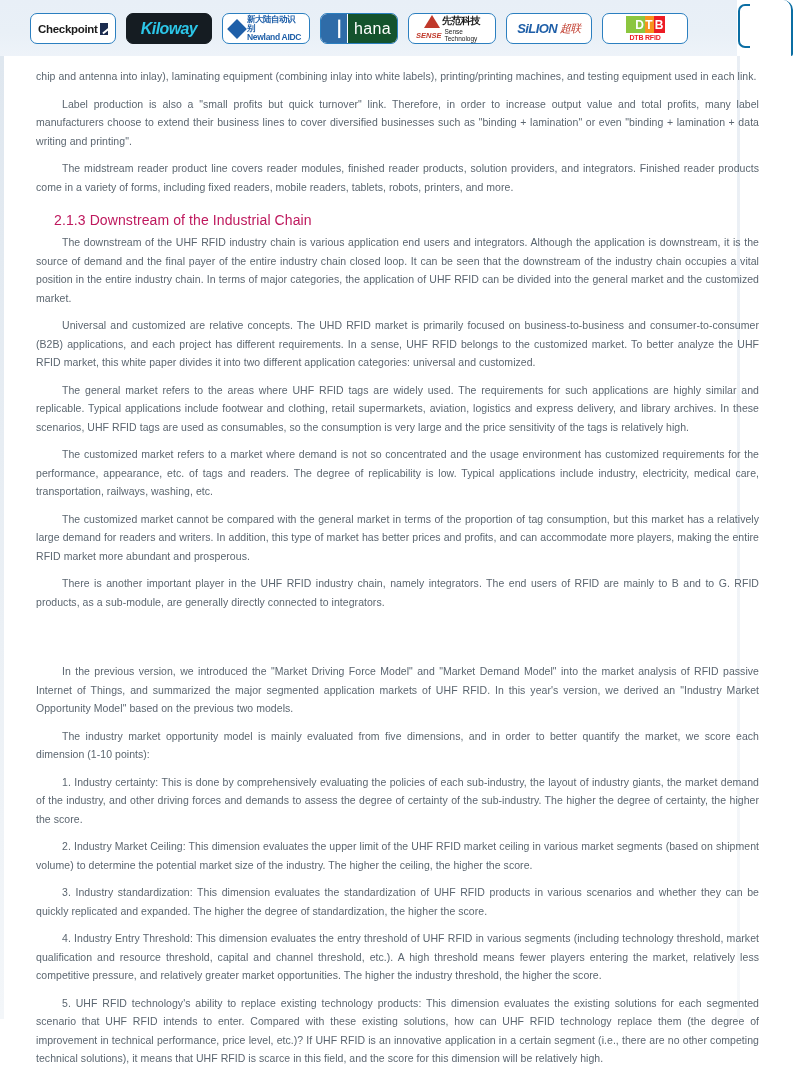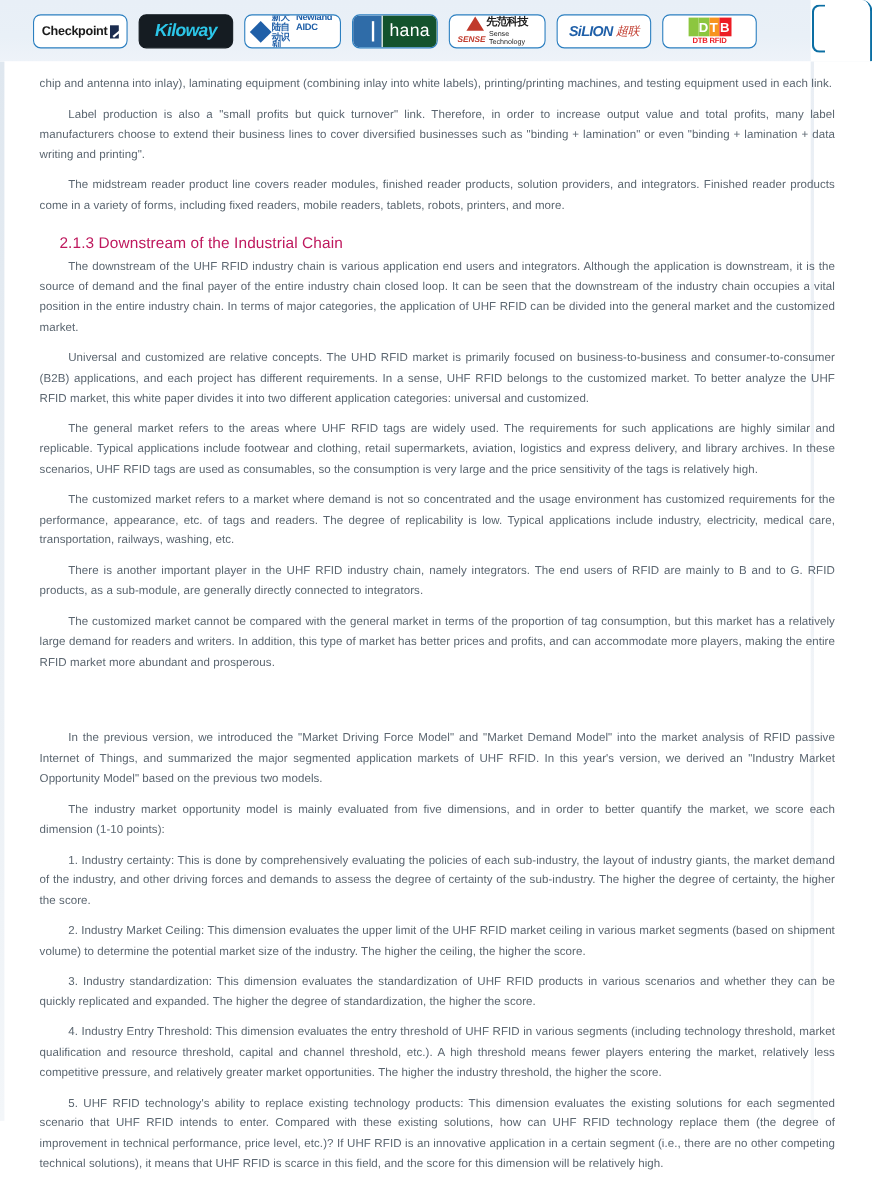--- a/index.html
+++ b/index.html
@@ -111,21 +111,21 @@
     letter-spacing: -0.6px;
   }
 
   .lg-newland { width: 88px; display: flex; gap: 3px; align-items: center; }
   .lg-newland .dia {
     width: 14px; height: 14px;
     background: #1f5fa8;
     transform: rotate(45deg);
     flex: 0 0 auto;
   }
-  .lg-newland .stack { display: flex; flex-direction: row; line-height: 1.05; }
+  .lg-newland .stack { display: flex; flex-direction: column; line-height: 1.05; }
   .lg-newland .cn { font-size: 8.5px; color: #1f5fa8; font-weight: bold; letter-spacing: -0.5px; }
   .lg-newland .en { font-size: 8.5px; color: #1f5fa8; font-weight: bold; letter-spacing: -0.3px; }
 
   .lg-hana { width: 78px; padding: 0; display: flex; align-items: stretch; }
   .lg-hana .mark {
     width: 26px;
     background: #2f6ca8;
     color: #ffffff;
     font-size: 15px;
     font-weight: bold;
@@ -345,22 +345,22 @@
     <p class="body-text">chip and antenna into inlay), laminating equipment (combining inlay into white labels), printing/printing machines, and testing equipment used in each link.</p>
     <p class="body-text indent">Label production is also a "small profits but quick turnover" link. Therefore, in order to increase output value and total profits, many label manufacturers choose to extend their business lines to cover diversified businesses such as "binding + lamination" or even "binding + lamination + data writing and printing".</p>
     <p class="body-text indent">The midstream reader product line covers reader modules, finished reader products, solution providers, and integrators. Finished reader products come in a variety of forms, including fixed readers, mobile readers, tablets, robots, printers, and more.</p>
 
     <h3 class="sub-head">2.1.3 Downstream of the Industrial Chain</h3>
 
     <p class="body-text indent">The downstream of the UHF RFID industry chain is various application end users and integrators. Although the application is downstream, it is the source of demand and the final payer of the entire industry chain closed loop. It can be seen that the downstream of the industry chain occupies a vital position in the entire industry chain. In terms of major categories, the application of UHF RFID can be divided into the general market and the customized market.</p>
     <p class="body-text indent">Universal and customized are relative concepts. The UHD RFID market is primarily focused on business-to-business and consumer-to-consumer (B2B) applications, and each project has different requirements. In a sense, UHF RFID belongs to the customized market. To better analyze the UHF RFID market, this white paper divides it into two different application categories: universal and customized.</p>
     <p class="body-text indent">The general market refers to the areas where UHF RFID tags are widely used. The requirements for such applications are highly similar and replicable. Typical applications include footwear and clothing, retail supermarkets, aviation, logistics and express delivery, and library archives. In these scenarios, UHF RFID tags are used as consumables, so the consumption is very large and the price sensitivity of the tags is relatively high.</p>
     <p class="body-text indent">The customized market refers to a market where demand is not so concentrated and the usage environment has customized requirements for the performance, appearance, etc. of tags and readers. The degree of replicability is low. Typical applications include industry, electricity, medical care, transportation, railways, washing, etc.</p>
+    <p class="body-text indent">The customized market cannot be compared with the general market in terms of the proportion of tag consumption, but this market has a relatively large demand for readers and writers. In addition, this type of market has better prices and profits, and can accommodate more players, making the entire RFID market more abundant and prosperous.</p>
     <p class="body-text indent">There is another important player in the UHF RFID industry chain, namely integrators. The end users of RFID are mainly to B and to G. RFID products, as a sub-module, are generally directly connected to integrators.</p>
-    <p class="body-text indent">The customized market cannot be compared with the general market in terms of the proportion of tag consumption, but this market has a relatively large demand for readers and writers. In addition, this type of market has better prices and profits, and can accommodate more players, making the entire RFID market more abundant and prosperous.</p>
 
     <div class="gap-before-22"></div>
 
 
     <p class="body-text indent">In the previous version, we introduced the "Market Driving Force Model" and "Market Demand Model" into the market analysis of RFID passive Internet of Things, and summarized the major segmented application markets of UHF RFID. In this year's version, we derived an "Industry Market Opportunity Model" based on the previous two models.</p>
     <p class="body-text indent">The industry market opportunity model is mainly evaluated from five dimensions, and in order to better quantify the market, we score each dimension (1-10 points):</p>
     <p class="body-text indent">1. Industry certainty: This is done by comprehensively evaluating the policies of each sub-industry, the layout of industry giants, the market demand of the industry, and other driving forces and demands to assess the degree of certainty of the sub-industry. The higher the degree of certainty, the higher the score.</p>
     <p class="body-text indent">2. Industry Market Ceiling: This dimension evaluates the upper limit of the UHF RFID market ceiling in various market segments (based on shipment volume) to determine the potential market size of the industry. The higher the ceiling, the higher the score.</p>
     <p class="body-text indent">3. Industry standardization: This dimension evaluates the standardization of UHF RFID products in various scenarios and whether they can be quickly replicated and expanded. The higher the degree of standardization, the higher the score.</p>
     <p class="body-text indent">4. Industry Entry Threshold: This dimension evaluates the entry threshold of UHF RFID in various segments (including technology threshold, market qualification and resource threshold, capital and channel threshold, etc.). A high threshold means fewer players entering the market, relatively less competitive pressure, and relatively greater market opportunities. The higher the industry threshold, the higher the score.</p>

